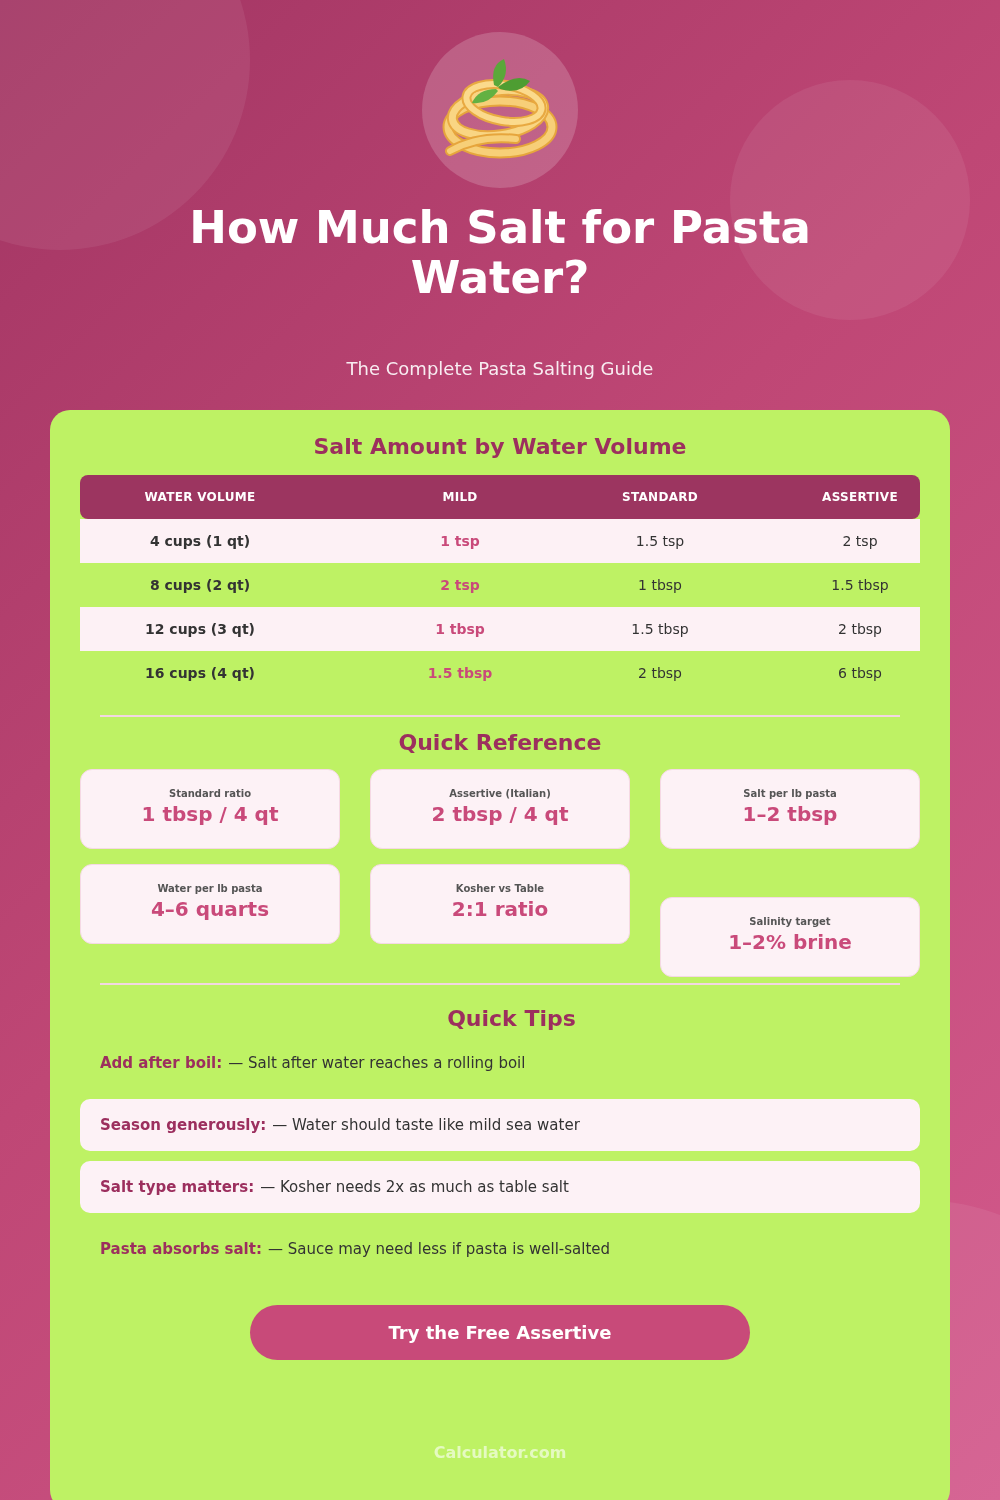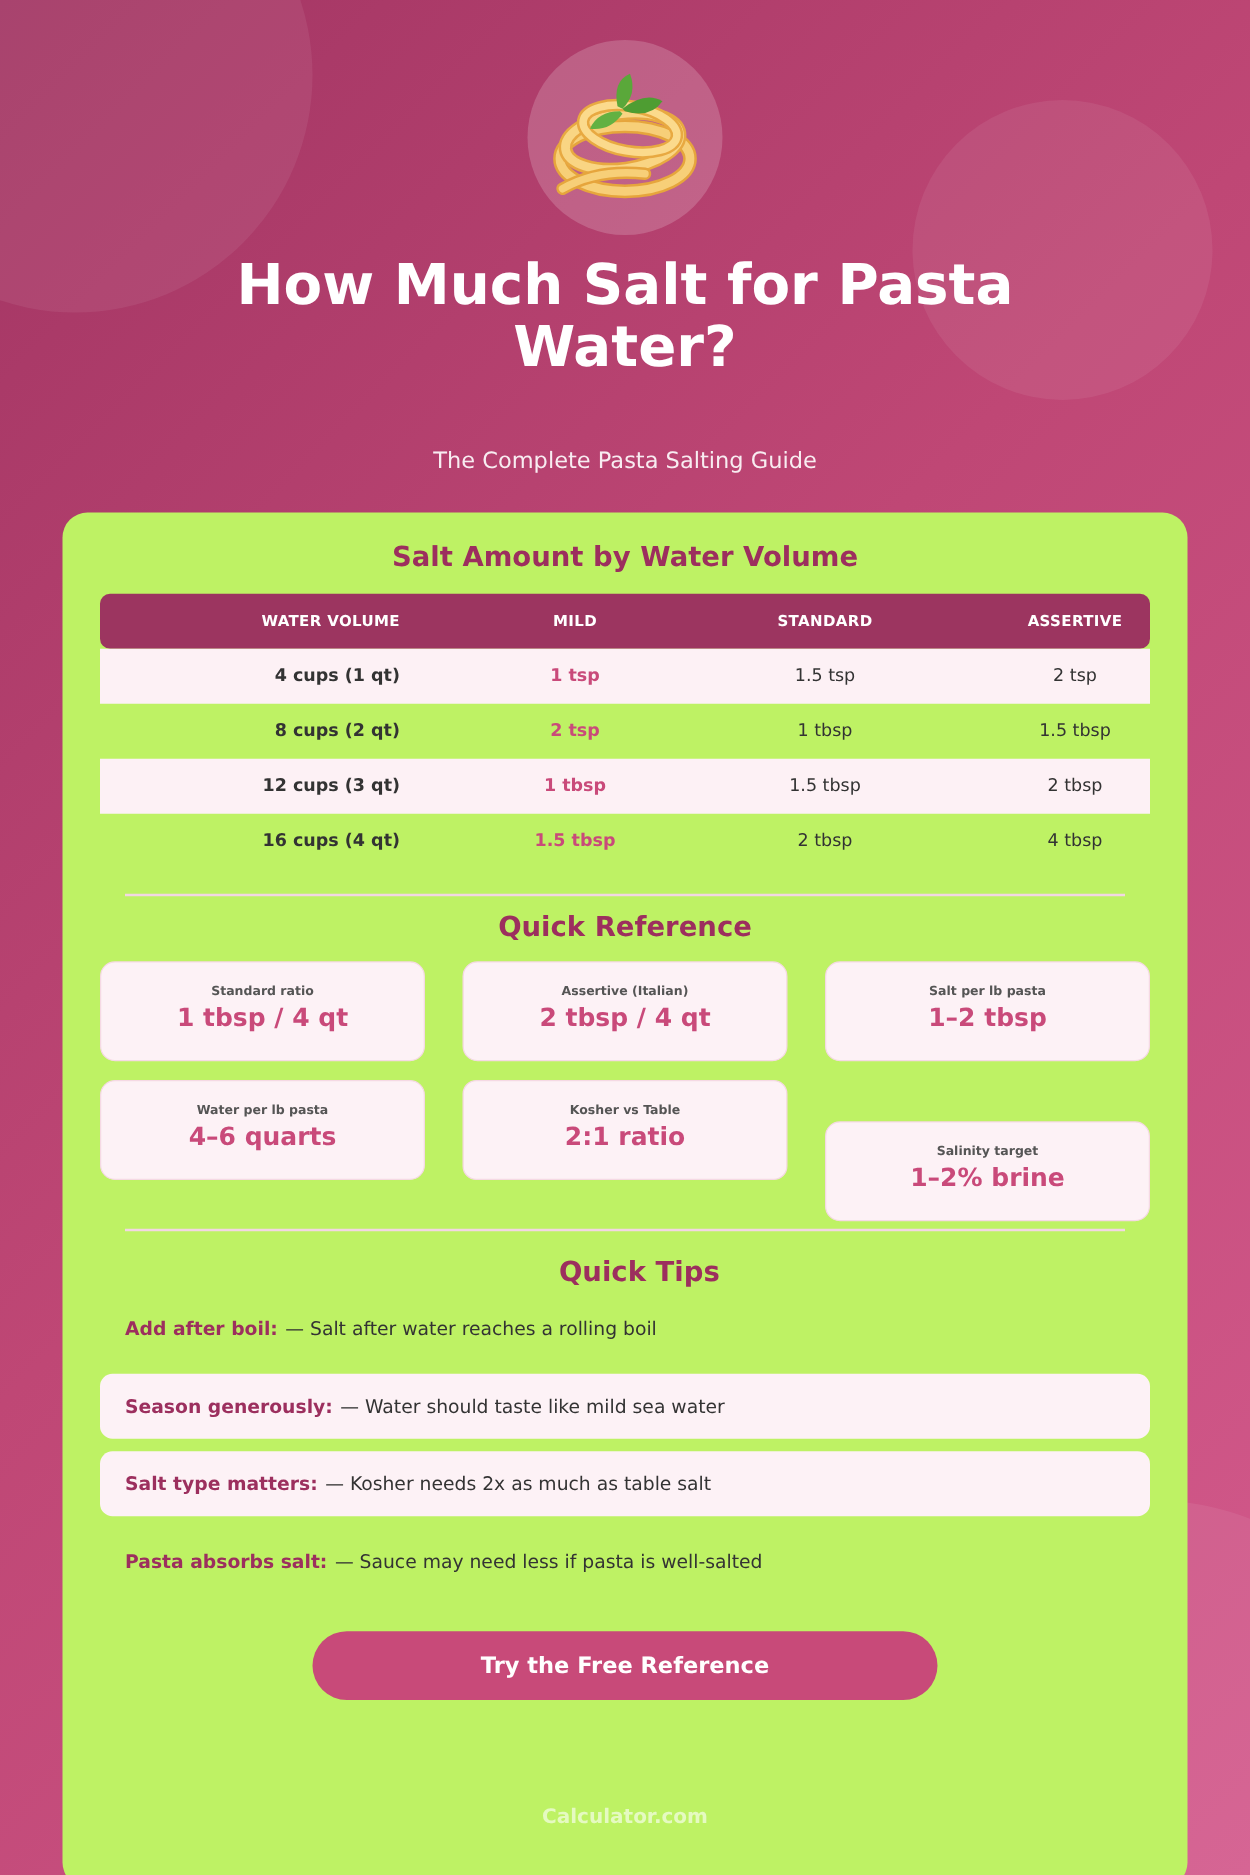--- a/index.html
+++ b/index.html
@@ -39,21 +39,21 @@
     color: #9c2f5e; font-weight: bold; font-size: 22px;
   }
   .table { position: absolute; left: 30px; top: 65px; width: 840px; }
   .thead {
     display: flex; height: 44px; align-items: center;
     background: #9c3560; border-radius: 8px; color: #fff;
     font-weight: bold; font-size: 12px; letter-spacing: 0.3px;
   }
   .row { display: flex; height: 44px; align-items: center; font-size: 14px; }
   .row.alt { background: #fdf1f5; }
-  .col0 { width: 240px; text-align: right; }
+  .col0 { width: 240px; text-align: center; }
   .col1 { width: 280px; text-align: center; }
   .col2 { width: 120px; text-align: center; }
   .col3 { width: 200px; text-align: center; padding-left: 80px; }
   .row .col0 { font-weight: bold; color: #333; }
   .row .col1 { font-weight: bold; color: #c94a7a; }
   .row .col2, .row .col3 { color: #333; }
 
   .divider { position: absolute; left: 50px; width: 800px; height: 2px; background: #f2d7e2; }
 
   .ref-grid { position: absolute; left: 30px; top: 359px; width: 840px; }
@@ -137,21 +137,21 @@
     <div class="row alt">
       <div class="col0">12 cups (3 qt)</div>
       <div class="col1">1 tbsp</div>
       <div class="col2">1.5 tbsp</div>
       <div class="col3">2 tbsp</div>
     </div>
     <div class="row">
       <div class="col0">16 cups (4 qt)</div>
       <div class="col1">1.5 tbsp</div>
       <div class="col2">2 tbsp</div>
-      <div class="col3">4 tbsp</div>
+      <div class="col3">6 tbsp</div>
     </div>
   </div>
 
   <div class="divider" style="top:305px;"></div>
 
   <div class="section-title" style="top:320px;">Quick Reference</div>
 
   <div class="ref-grid">
     <div class="ref-card" style="left:0;top:0;">
       <div class="ref-label">Standard ratio</div>
@@ -195,16 +195,16 @@
     <div class="tip alt">
       <span class="tip-label">Salt type matters:</span>
       <span>— Kosher needs 2x as much as table salt</span>
     </div>
     <div class="tip">
       <span class="tip-label">Pasta absorbs salt:</span>
       <span>— Sauce may need less if pasta is well-salted</span>
     </div>
   </div>
 
-  <button class="cta">Try the Free Reference</button>
+  <button class="cta">Try the Free Assertive</button>
 </div>
 
 <div class="footer">Calculator.com</div>
 
 </body></html>

